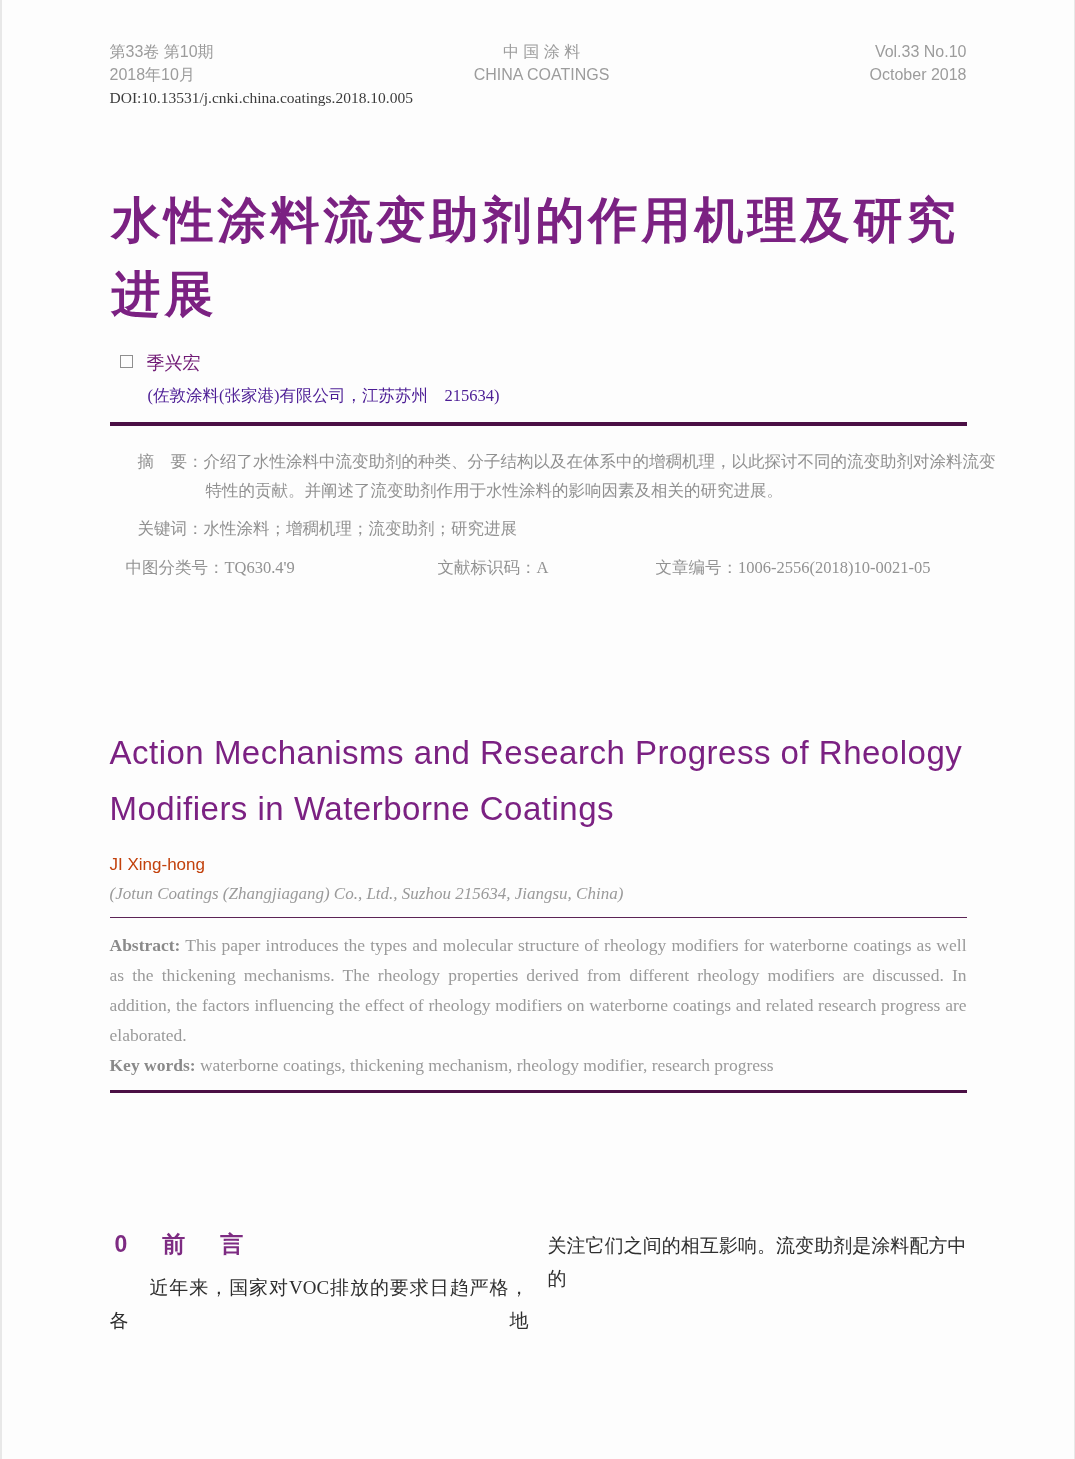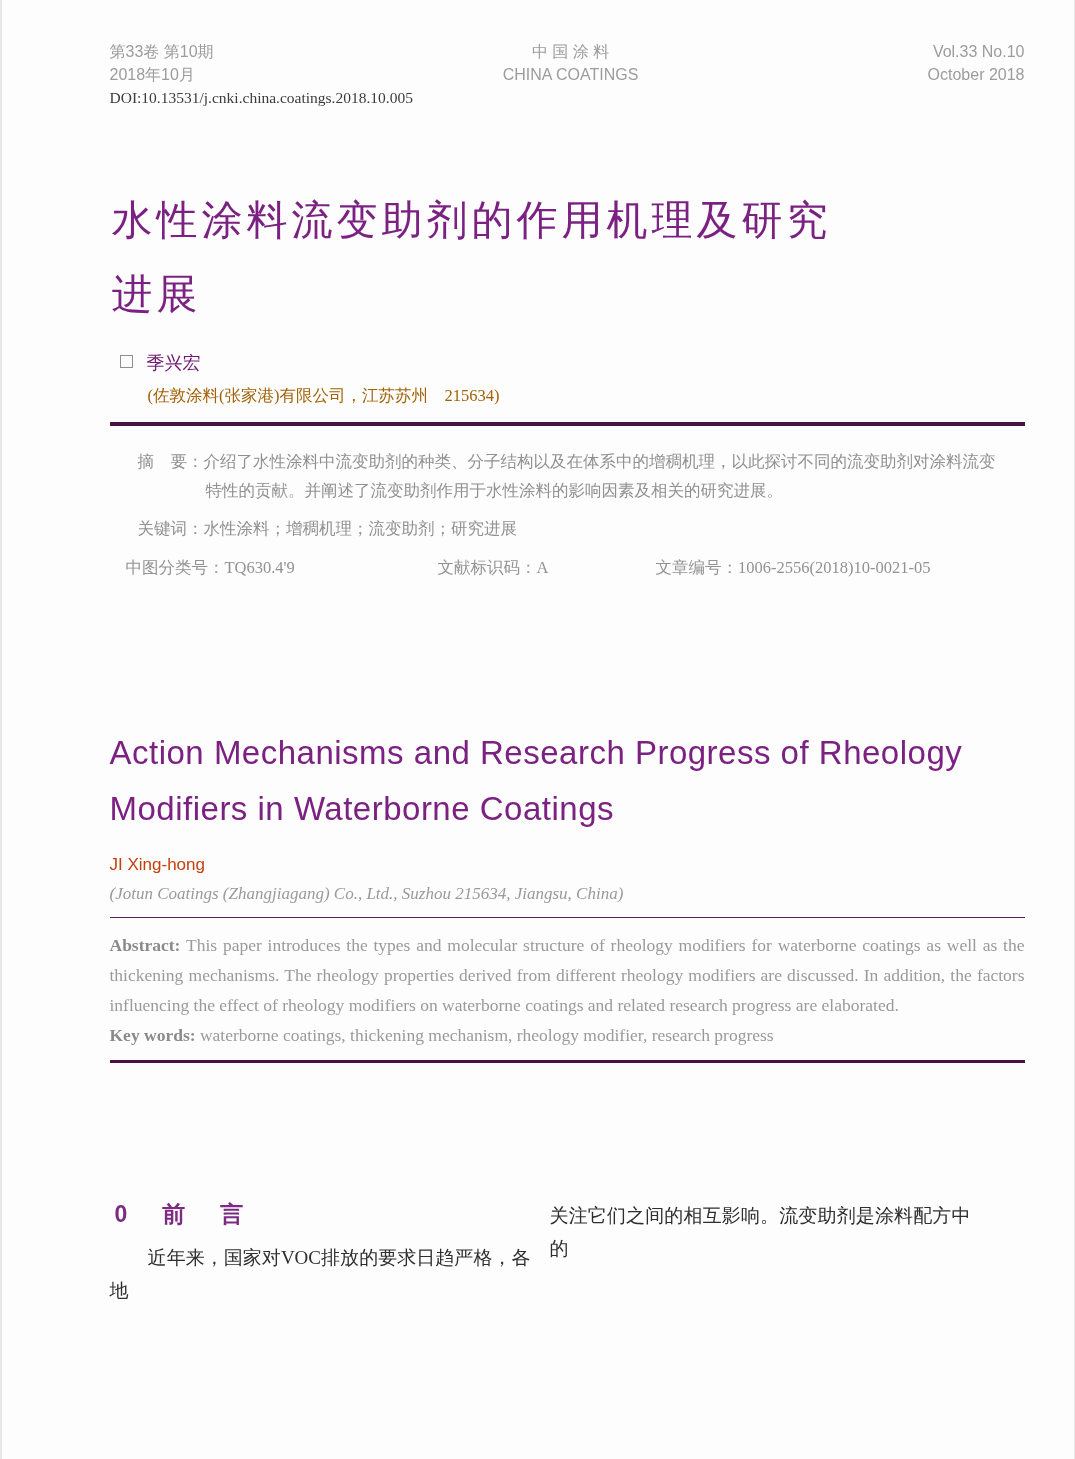--- a/index.html
+++ b/index.html
@@ -5,36 +5,36 @@
   html,body{margin:0;padding:0;background:#e8e8e8;}
   .page{
     position:relative;
     width:1072px;height:1459px;
     margin:0 auto;
     background:#fdfdfd;
     overflow:hidden;
     font-family:"Liberation Serif", serif;
     color:#2f2f2f;
     box-sizing:border-box;
-    padding:40px 49px 0 108px;
+    padding:40px 107px 0 108px;
   }
   
   .masthead{display:flex;justify-content:space-between;align-items:flex-start;
     font-family:"Liberation Sans", sans-serif;color:#9c9c9c;font-size:16px;line-height:23px;}
   .mh-left{text-align:left;}
   .mh-center{text-align:center;}
   .mh-right{text-align:right;}
   .doi{margin-top:3px;font-family:"Liberation Serif", serif;color:#3b3b3b;font-size:15.5px;}
   
   .cn-title{margin:76px 0 0 2px;color:#7b2182;font-family:"Liberation Sans", sans-serif;
-    font-weight:400;font-size:41px;line-height:74px;letter-spacing:4px;}
+    font-weight:700;font-size:49px;line-height:74px;letter-spacing:4px;}
   .author-row{margin:20px 0 0 10px;font-size:18px;color:#701a75;}
   .author-marker{display:inline-block;width:11px;height:11px;border:1px solid #8f8f8f;
     margin-right:14px;vertical-align:1px;background:transparent;}
-  .affil-cn{margin:10px 0 0 38px;font-size:16.5px;color:#a16207;}
+  .affil-cn{margin:10px 0 0 38px;font-size:16.5px;color:#4c1d95;}
   .rule-thick{margin-top:15px;height:4px;background:#4b1045;}
   .rule-thick2{margin-top:10px;height:3px;background:#4b1045;}
   .rule-thin{margin-top:13px;height:1px;background:#5c2456;}
   
   .abs-cn{margin:21px 0 0 28px;font-size:16.5px;line-height:29px;color:#909090;
     padding-left:68px;text-indent:-68px;width:790px;}
   .kw-cn{margin:13px 0 0 28px;font-size:16.5px;color:#909090;}
   .clc-row{display:flex;margin:17px 0 0 16px;font-size:16.5px;color:#929292;}
   .clc-item1{width:312px;}
   .clc-item2{width:218px;}

